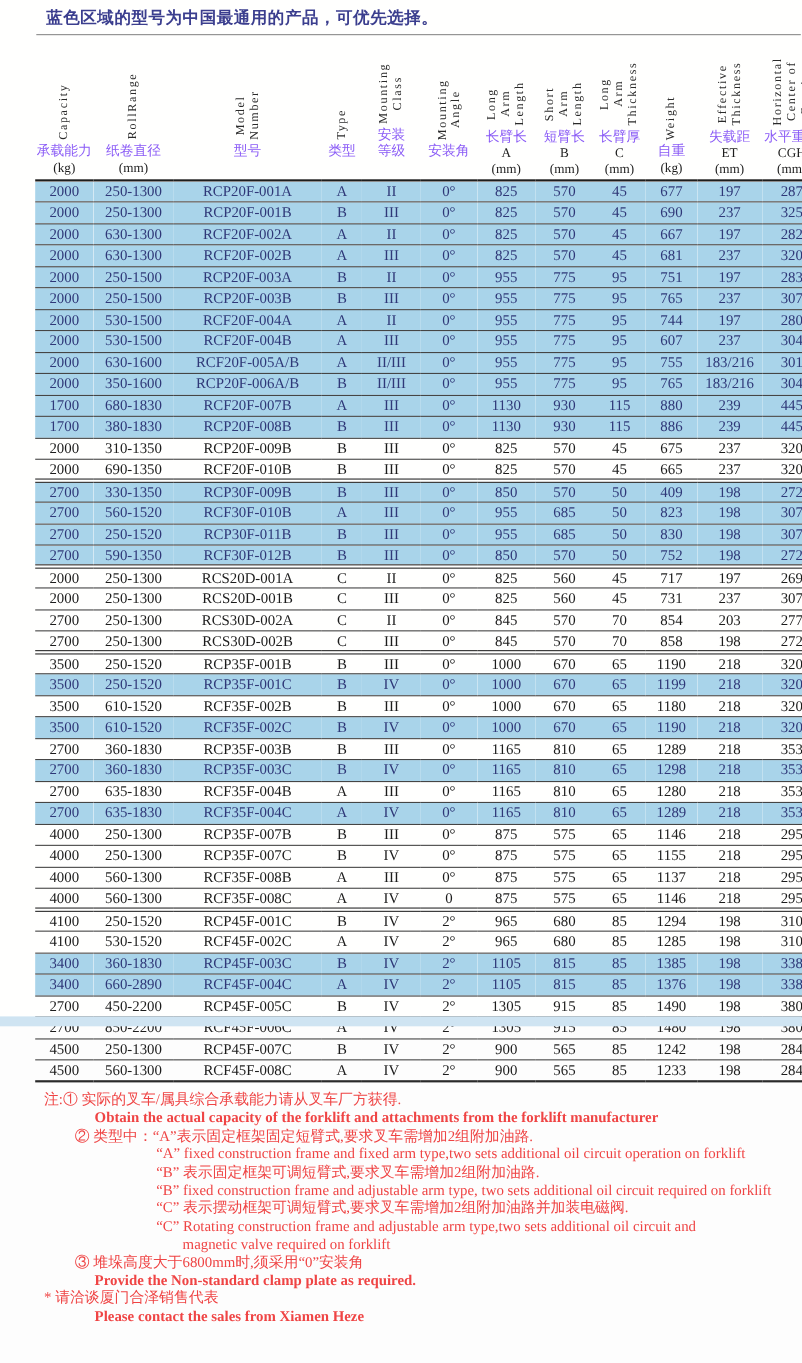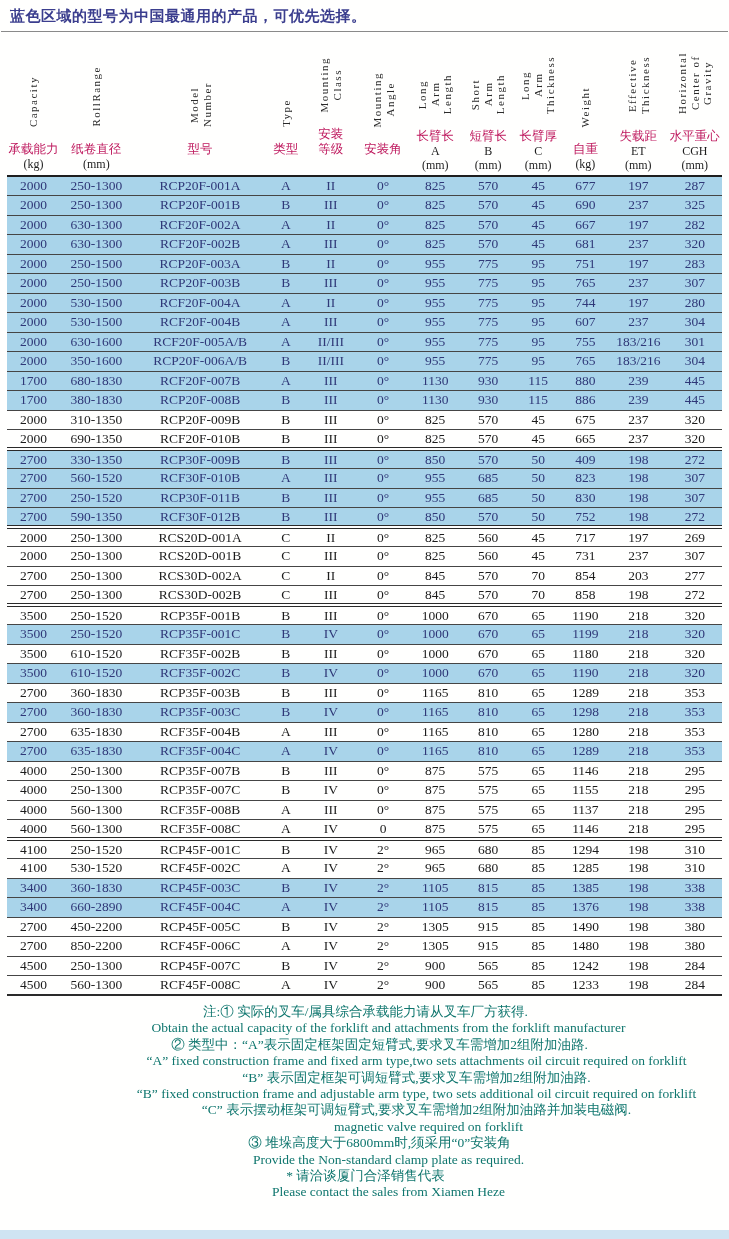--- a/index.html
+++ b/index.html
@@ -1,45 +1,45 @@
 <!DOCTYPE html>
 <html><head>
 <meta charset="utf-8">
 <style>
   * { box-sizing: border-box; margin: 0; padding: 0; }
   html,body { width: 729px; height: 1239px; background: #fdfdfd; overflow: hidden;
     font-family: "Liberation Serif", serif; }
-  .page { width: 729px; height: 1239px; position: relative; background: #fffffe; }
+  .page { width: 729px; height: 933px; position: relative; background: #fffffe; padding-left: 32px; }
 
   .title { font-size: 15px; font-weight: bold; letter-spacing: .5px;
     padding: 7px 0 5px 10px; color: var(--accent, #3b3e8e); }
   .title-rule { border-top: 1px solid #8a8a8a; margin: 0 1px; }
 
   table.spec { width: 715px; margin: 0 auto; border-collapse: collapse; table-layout: fixed; }
   thead th { vertical-align: bottom; padding: 4px 0 3px 0; font-weight: normal;
     border-bottom: 2.5px solid #1e1e1e; }
   .vwrap { height: 76px; display: flex; align-items: flex-end; justify-content: center; }
   .vtext { writing-mode: vertical-rl; transform: rotate(180deg); white-space: pre-line;
     font-size: 11px; line-height: 12.5px; letter-spacing: 1.5px; color: #2a2a2a; }
-  .zh { font-size: 12.5px; text-align: center; margin-top: 15px; white-space: pre-line;
-    line-height: 15px; color: #be185d; }
+  .zh { font-size: 12.5px; text-align: center; margin-top: 3px; white-space: pre-line;
+    line-height: 15px; color: #8b5cf6; }
   .sub { font-size: 12px; text-align: center; white-space: pre-line; line-height: 14px;
     min-height: 15px; color: #1d1d1d; }
 
   tbody td { height: 19.5px; text-align: center; font-size: 13.5px; color: #1c1c1c;
     border-bottom: 1.2px solid #454545; white-space: nowrap; overflow: hidden; }
   tr.hl td { background: var(--hl, #a9d4ea); color: var(--hltext, #2f3878); }
   tr.group-end td { border-bottom: 4px double #2a2a2a; }
   tbody tr:last-child td { border-bottom: 2px solid #2a2a2a; }
 
   .notes { padding: 8px 6px 0 6px; }
-  .note-line { font-size: 13.5px; line-height: 16.4px; color: #0f766e; white-space: nowrap; text-align: center; }
+  .note-line { font-size: 13.5px; line-height: 16.4px; color: #ef4444; white-space: nowrap; }
   .ind0 { padding-left: 2px; }
   .ind1 { padding-left: 30px; }
-  .ind2 { padding-left: 48px; }
+  .ind2 { padding-left: 48px; font-weight: bold; }
   .ind3 { padding-left: 104px; }
   .ind4 { padding-left: 128px; }
 
   .bottom-strip { position: absolute; left: 0; bottom: 0; width: 729px; height: 9px;
     background: #cfe4f2; }
 </style>
 </head>
 <body>
 
 <div class="page" style="--accent: #3b3e8e; --hl: #a9d4ea; --hltext: #2f3878;">
@@ -756,24 +756,25 @@
           <td>198</td>
           <td>284</td>
         </tr>
       </tbody>
   </table>
 
   <div class="notes">
       <div class="note-line ind0">注:① 实际的叉车/属具综合承载能力请从叉车厂方获得.</div>
       <div class="note-line ind2">Obtain the actual capacity of the forklift and attachments from the forklift manufacturer</div>
       <div class="note-line ind1">② 类型中：“A”表示固定框架固定短臂式,要求叉车需增加2组附加油路.</div>
-      <div class="note-line ind3">“A” fixed construction frame and fixed arm type,two sets attachments oil circuit required on forklift</div>
+      <div class="note-line ind3">“A” fixed construction frame and fixed arm type,two sets additional oil circuit operation on forklift</div>
       <div class="note-line ind3">“B” 表示固定框架可调短臂式,要求叉车需增加2组附加油路.</div>
       <div class="note-line ind3">“B” fixed construction frame and adjustable arm type, two sets additional oil circuit required on forklift</div>
       <div class="note-line ind3">“C” 表示摆动框架可调短臂式,要求叉车需增加2组附加油路并加装电磁阀.</div>
+      <div class="note-line ind3">“C” Rotating construction frame and adjustable arm type,two sets additional oil circuit and</div>
       <div class="note-line ind4">magnetic valve required on forklift</div>
       <div class="note-line ind1">③ 堆垛高度大于6800mm时,须采用“0”安装角</div>
       <div class="note-line ind2">Provide the Non-standard clamp plate as required.</div>
       <div class="note-line ind0">* 请洽谈厦门合泽销售代表</div>
       <div class="note-line ind2">Please contact the sales from Xiamen Heze</div>
     </div>
 
   <div class="bottom-strip"></div>
 </div>
 

